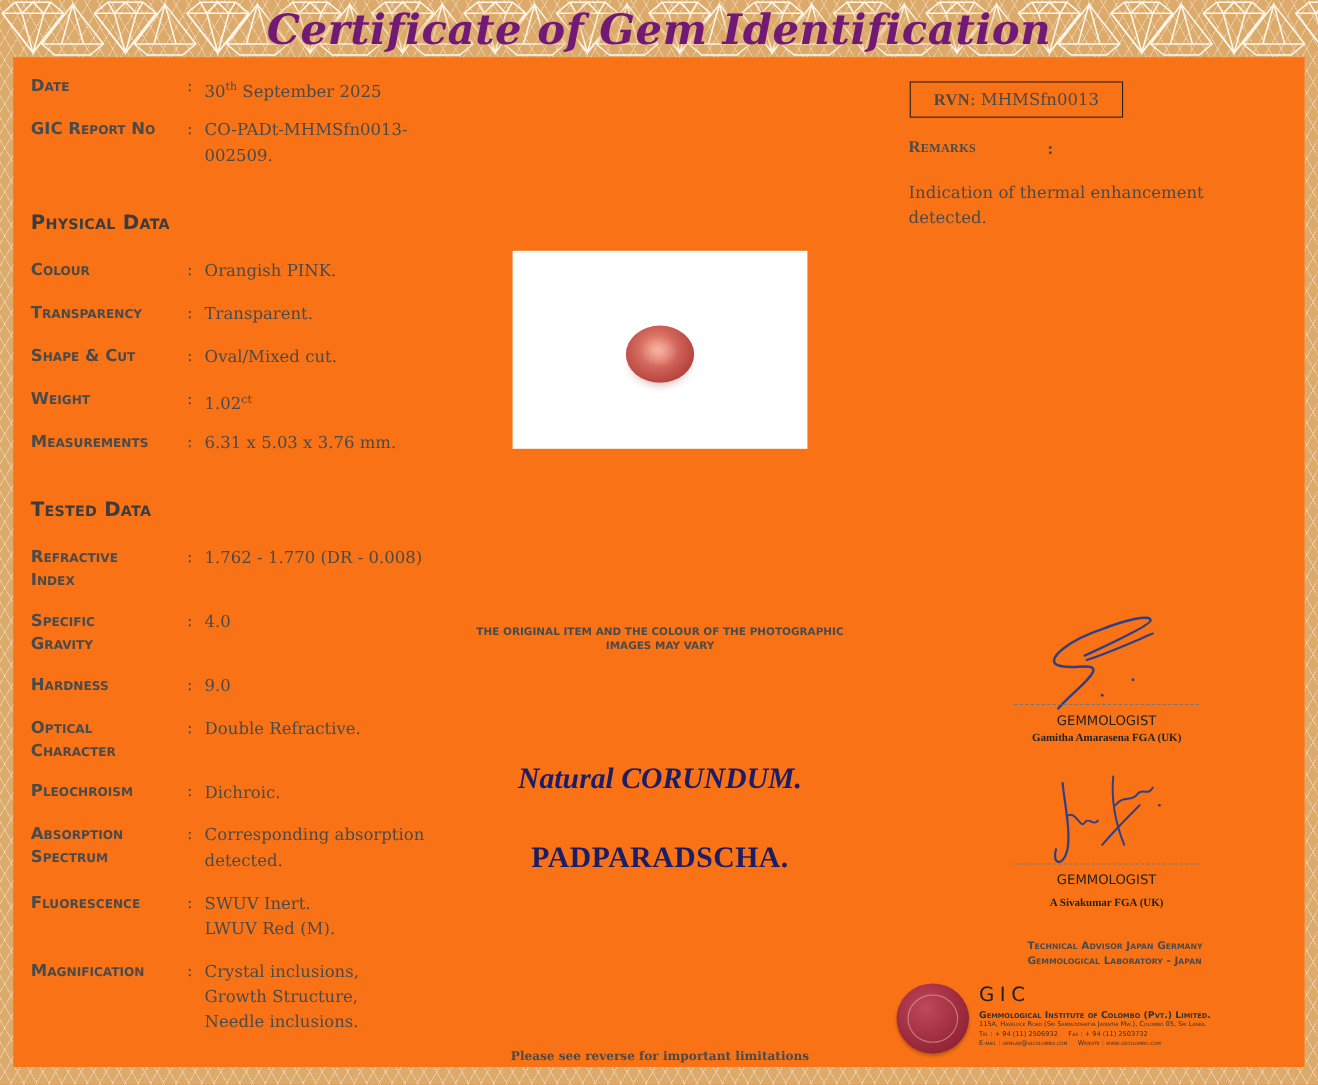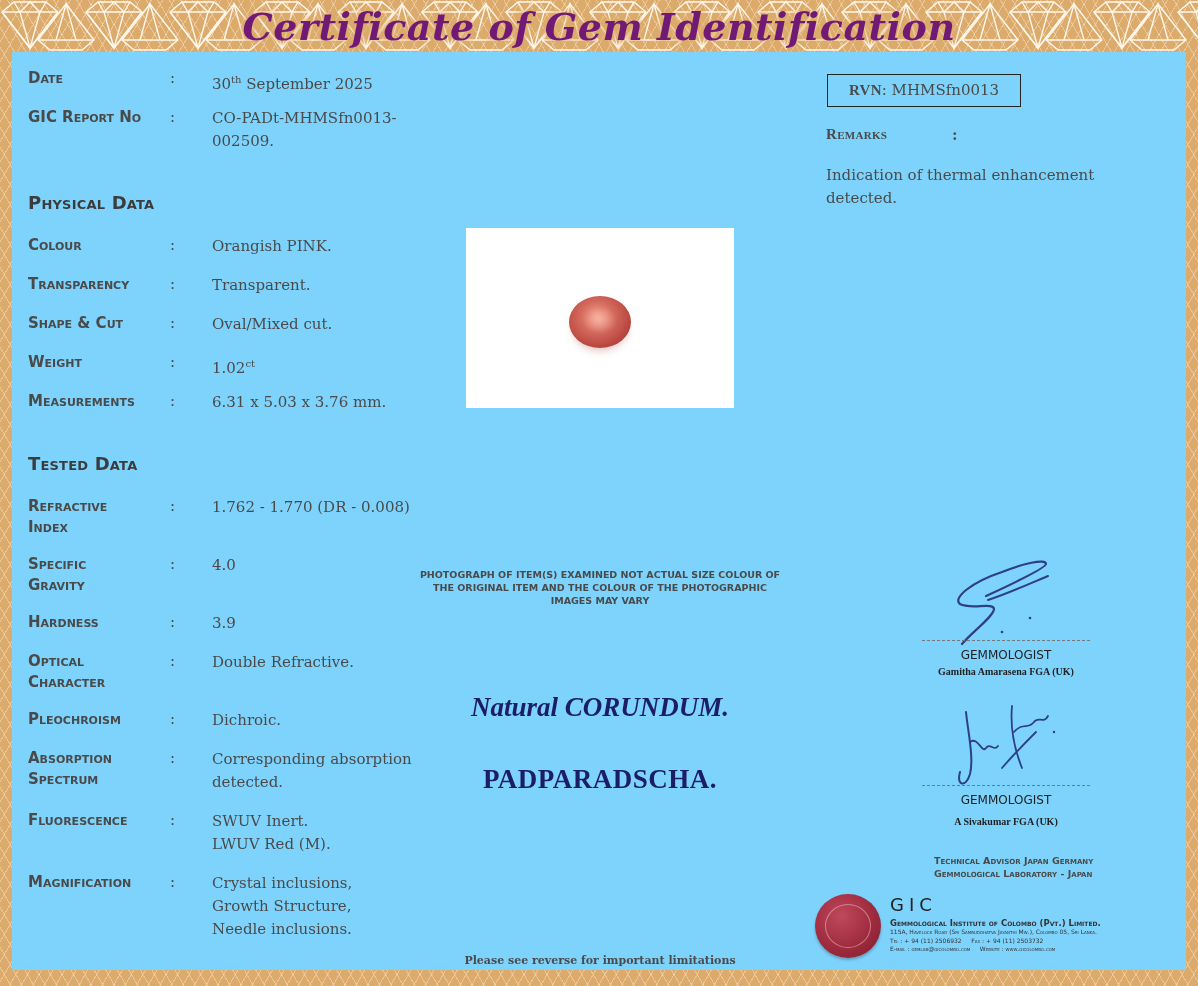--- a/index.html
+++ b/index.html
@@ -25,21 +25,21 @@
       text-align: center;
       font-family: "DejaVu Serif", serif;
       font-weight: bold; font-style: italic;
       font-size: 38px; line-height: 54px;
       color: #701a75;
       letter-spacing: 0.5px;
     }
     .title span { background: transparent; padding: 0 6px; text-shadow: 0 0 6px #dcab6c, 0 0 10px #dcab6c; }
     .panel {
       position: absolute; left: 12px; top: 52px; width: 1174px; height: 918px;
-      background: #7dd3fc;
+      background: #f97316;
     }
     .sc {
       font-family: Liberation Serif, serif;
       font-variant: small-caps;
       font-weight: bold;
       color: #4a4a4a;
       letter-spacing: 0.3px;
     }
     .field { position: absolute; font-size: 15px; color: #4a4a4a; }
     .label {
@@ -48,21 +48,21 @@
       font-variant: small-caps; font-weight: bold;
       font-size: 15px; line-height: 21px; color: #4a4a4a;
       width: 126px;
     }
     .colon {
       position: absolute; left: 142px; top: 0; font-size: 15px; line-height: 21px; color: #4a4a4a;
       font-family: "DejaVu Serif", serif;
     }
     .value {
       position: absolute; left: 158px; top: 0; font-size: 15px; line-height: 23px; color: #4a4a4a;
-      font-family: "DejaVu Serif", serif; white-space: nowrap; margin-left: 26px;
+      font-family: "DejaVu Serif", serif; white-space: nowrap;
     }
     .section-title {
       position: absolute; left: 16px;
       font-family: "DejaVu Sans", sans-serif;
       font-variant: small-caps; font-weight: bold;
       font-size: 18px; color: #3c3c3c; letter-spacing: 0.2px;
     }
     sup { font-size: 10px; }
     .rvn-box {
       position: absolute; left: 815px; top: 22px; width: 194px; height: 33px;
@@ -253,21 +253,21 @@
     <div class="label">
         <div>Specific</div>
         <div>Gravity</div>
       </div>
     <div class="colon">:</div>
     <div class="value">4.0</div>
   </div>
   <div class="field" style="left:16px; top:560px; width:380px; height:24px;">
     <div class="label">Hardness</div>
     <div class="colon">:</div>
-    <div class="value">3.9</div>
+    <div class="value">9.0</div>
   </div>
   <div class="field" style="left:16px; top:599px; width:380px; height:44px;">
     <div class="label">
         <div>Optical</div>
         <div>Character</div>
       </div>
     <div class="colon">:</div>
     <div class="value">Double Refractive.</div>
   </div>
   <div class="field" style="left:16px; top:657px; width:380px; height:24px;">
@@ -312,21 +312,20 @@
   <div style="position:absolute; left:814px; top:112px; font-size:15px; line-height:23px; color:#4a4a4a;">
     <div>Indication of thermal enhancement</div>
     <div>detected.</div>
   </div>
 
   <div class="photo-box" title="Oval orangish pink gemstone">
     <div class="gem"></div>
   </div>
 
   <div class="disclaimer">
-    <div>PHOTOGRAPH OF ITEM(S) EXAMINED NOT ACTUAL SIZE COLOUR OF</div>
     <div>THE ORIGINAL ITEM AND THE COLOUR OF THE PHOTOGRAPHIC</div>
     <div>IMAGES MAY VARY</div>
   </div>
 
   <div class="species">Natural CORUNDUM.</div>
   <div class="variety">PADPARADSCHA.</div>
 
   <svg style="position:absolute; left:930px; top:502px;" width="120" height="92" viewBox="0 0 120 92">
     <path d="M20 90 C30 78, 52 62, 52 55 C52 48, 28 56, 18 50 C10 44, 30 28, 60 18 C80 10, 104 4, 104 10 C104 14, 70 30, 44 42" fill="none" stroke="#2e3f86" stroke-width="2.2" stroke-linecap="round"></path>
     <path d="M46 46 C70 38, 96 26, 106 22" fill="none" stroke="#2e3f86" stroke-width="2" stroke-linecap="round"></path>

